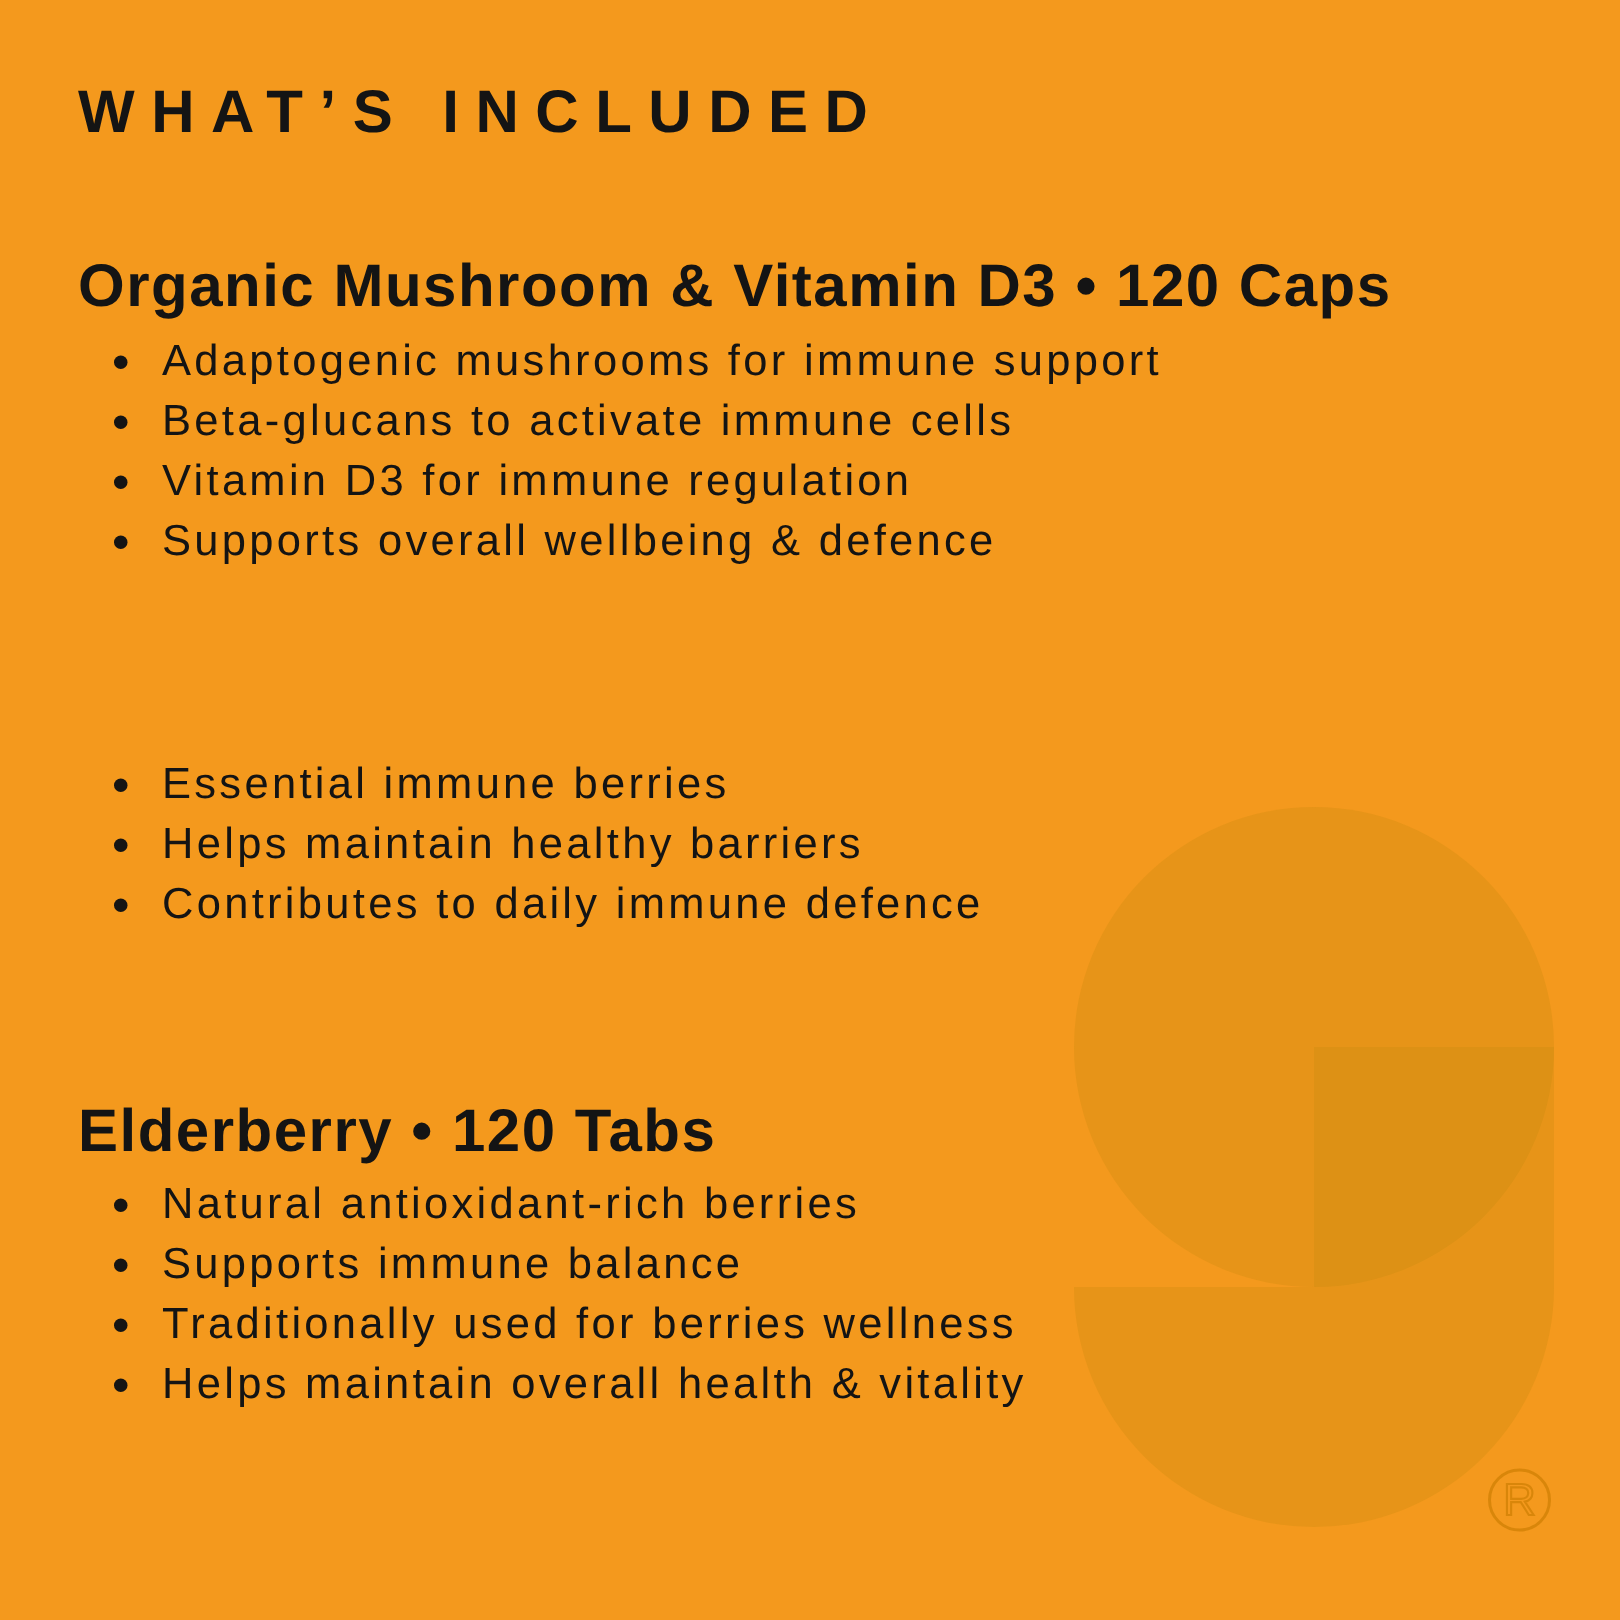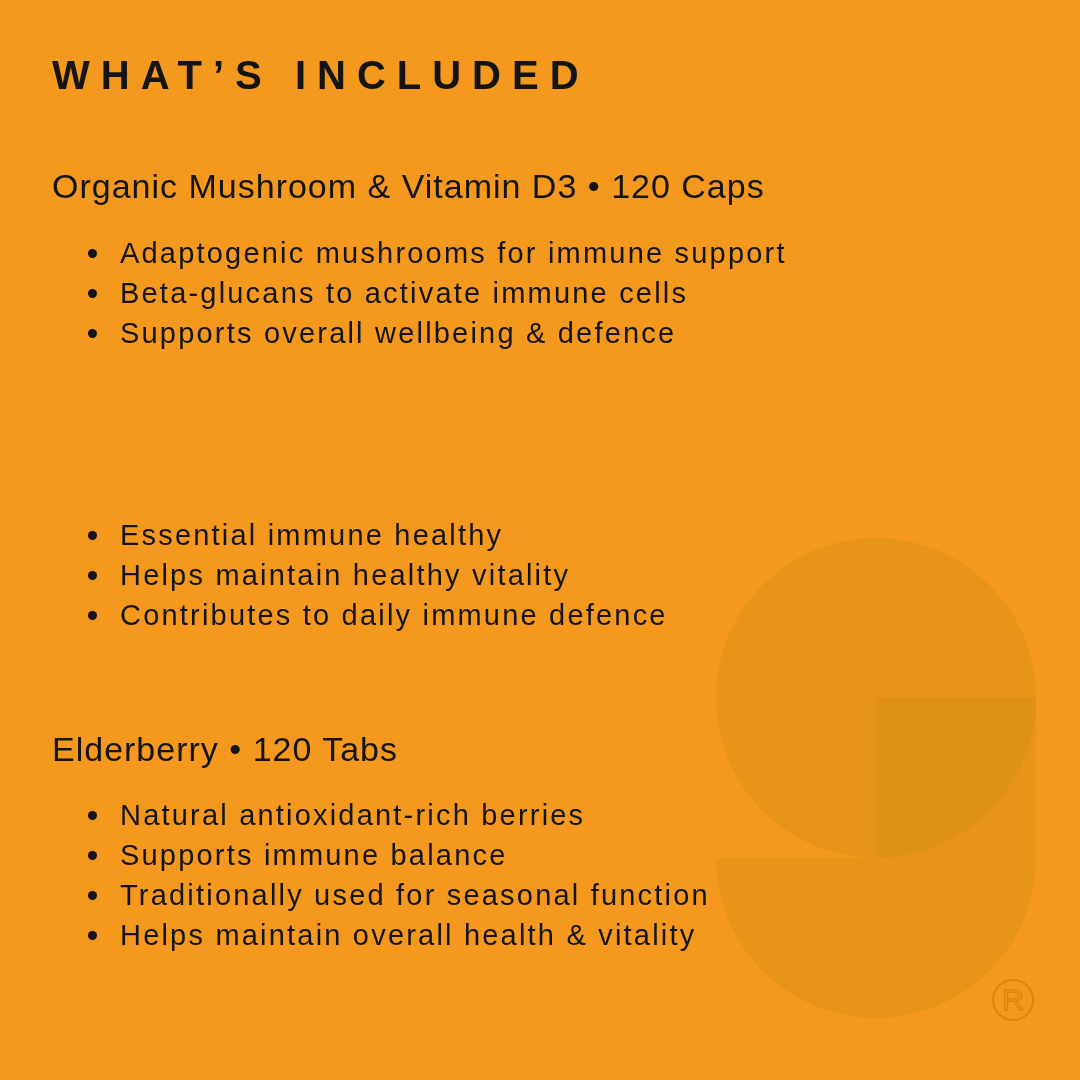--- a/index.html
+++ b/index.html
@@ -11,28 +11,28 @@
     font-family:"Liberation Sans", sans-serif;
     color:var(--ink,#141414);
   }
   .title{
     position:absolute;left:52px;top:28px;
     font-size:40px;font-weight:700;line-height:1;
     letter-spacing:11px;white-space:nowrap;
   }
   .sec-heading{
     position:absolute;left:52px;
-    font-size:34px;font-weight:400;line-height:40px;
+    font-size:40px;font-weight:700;line-height:40px;
     letter-spacing:1px;white-space:nowrap;
   }
   .sec1-h{top:138px;}
   .sec2-h{top:419px;}
   .sec3-h{top:701px;}
   .bullet-list{
-    position:absolute;left:52px;margin:12px;padding:0;list-style:none;
+    position:absolute;left:52px;margin:0;padding:0;list-style:none;
   }
   .list1{top:221px;}
   .list2{top:503px;}
   .list3{top:783px;}
   .bullet-list li{
     position:relative;
     height:40px;line-height:40px;
     padding-left:56px;
     font-size:29px;font-weight:400;letter-spacing:2.2px;
     white-space:nowrap;
@@ -58,34 +58,35 @@
 <body>
 
 <div class="canvas">
 
   <h1 class="title">WHAT’S INCLUDED</h1>
 
   <h2 class="sec-heading sec1-h">Organic Mushroom &amp; Vitamin D3 • 120 Caps</h2>
   <ul class="bullet-list list1">
     <li>Adaptogenic mushrooms for immune support</li>
     <li>Beta-glucans to activate immune cells</li>
+    <li>Vitamin D3 for immune regulation</li>
     <li>Supports overall wellbeing &amp; defence</li>
   </ul>
 
   <ul class="bullet-list list2">
-    <li>Essential immune healthy</li>
-    <li>Helps maintain healthy vitality</li>
+    <li>Essential immune berries</li>
+    <li>Helps maintain healthy barriers</li>
     <li>Contributes to daily immune defence</li>
   </ul>
 
   <h2 class="sec-heading sec3-h">Elderberry • 120 Tabs</h2>
   <ul class="bullet-list list3">
     <li>Natural antioxidant-rich berries</li>
     <li>Supports immune balance</li>
-    <li>Traditionally used for seasonal function</li>
+    <li>Traditionally used for berries wellness</li>
     <li>Helps maintain overall health &amp; vitality</li>
   </ul>
 
   <svg class="watermark" viewBox="0 0 1080 1080" width="1080" height="1080" aria-hidden="true">
     <circle class="wm-shape" cx="876" cy="698" r="160"></circle>
     <rect class="wm-shape" x="876" y="698" width="160" height="160"></rect>
     <path class="wm-shape" d="M 716 858 A 160 160 0 0 0 1036 858 Z"></path>
     <g>
       <circle class="reg-circle" cx="1013" cy="1000" r="20"></circle>
       <text class="reg-letter" x="1013" y="1010" text-anchor="middle">R</text>

